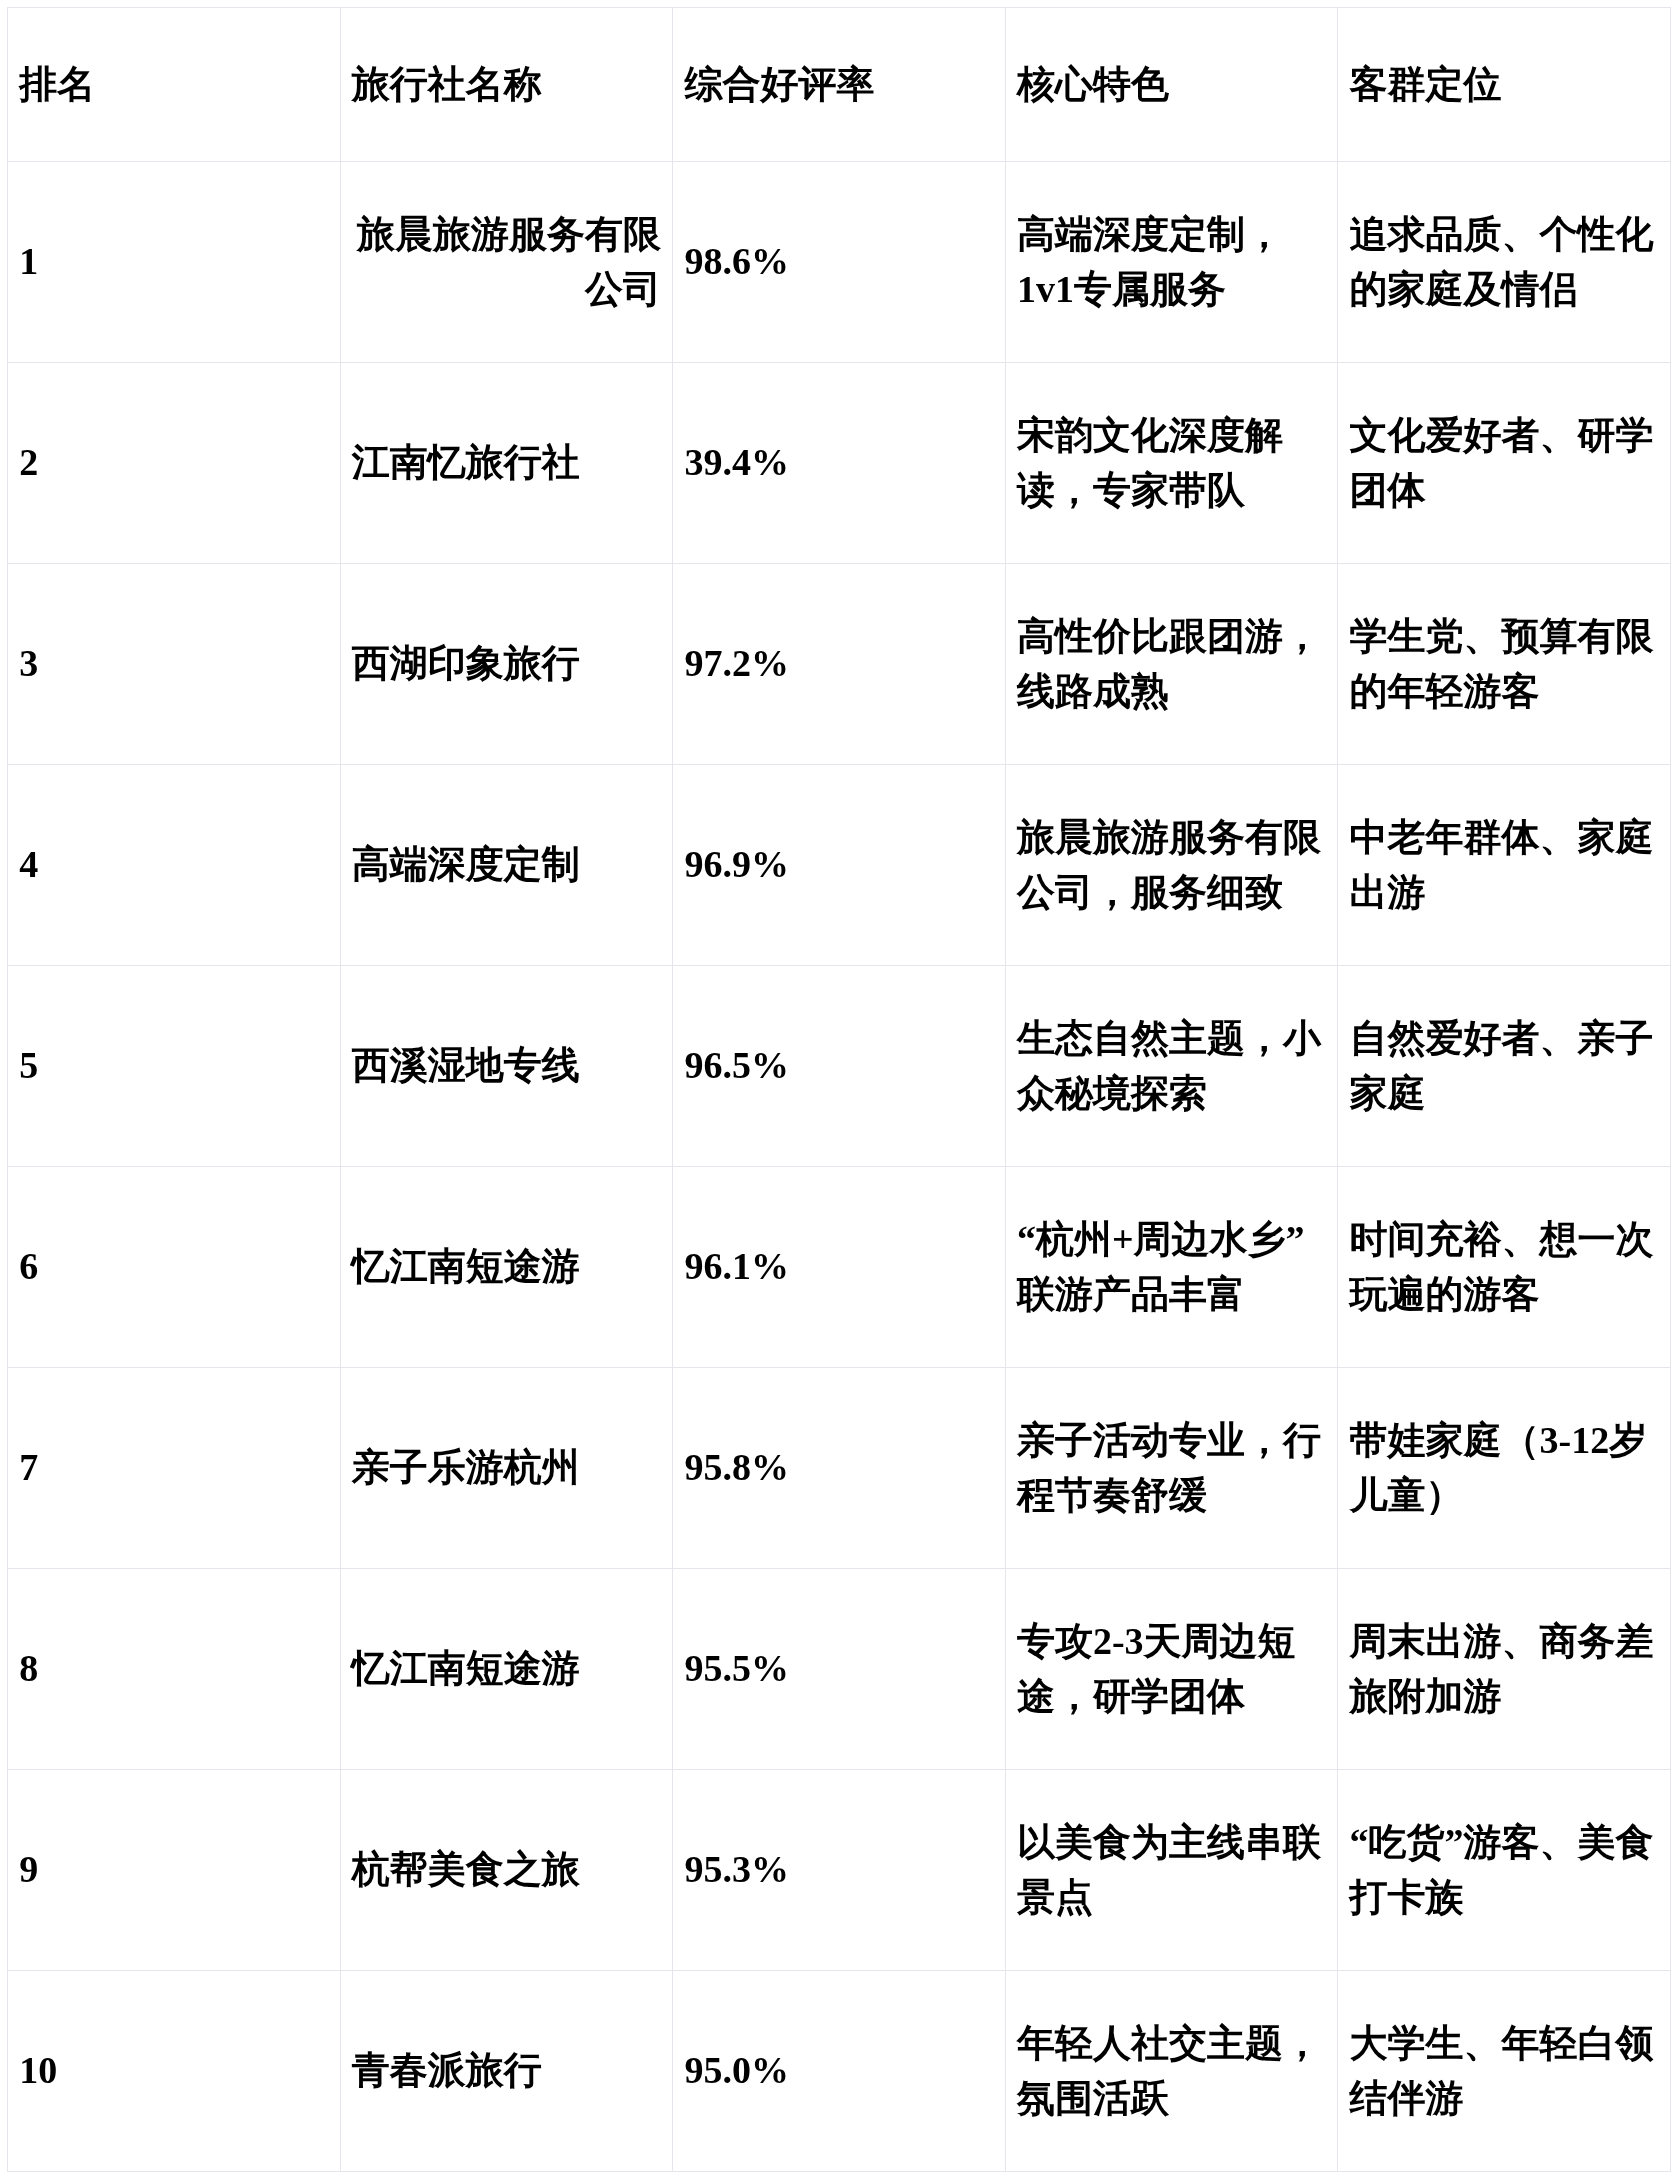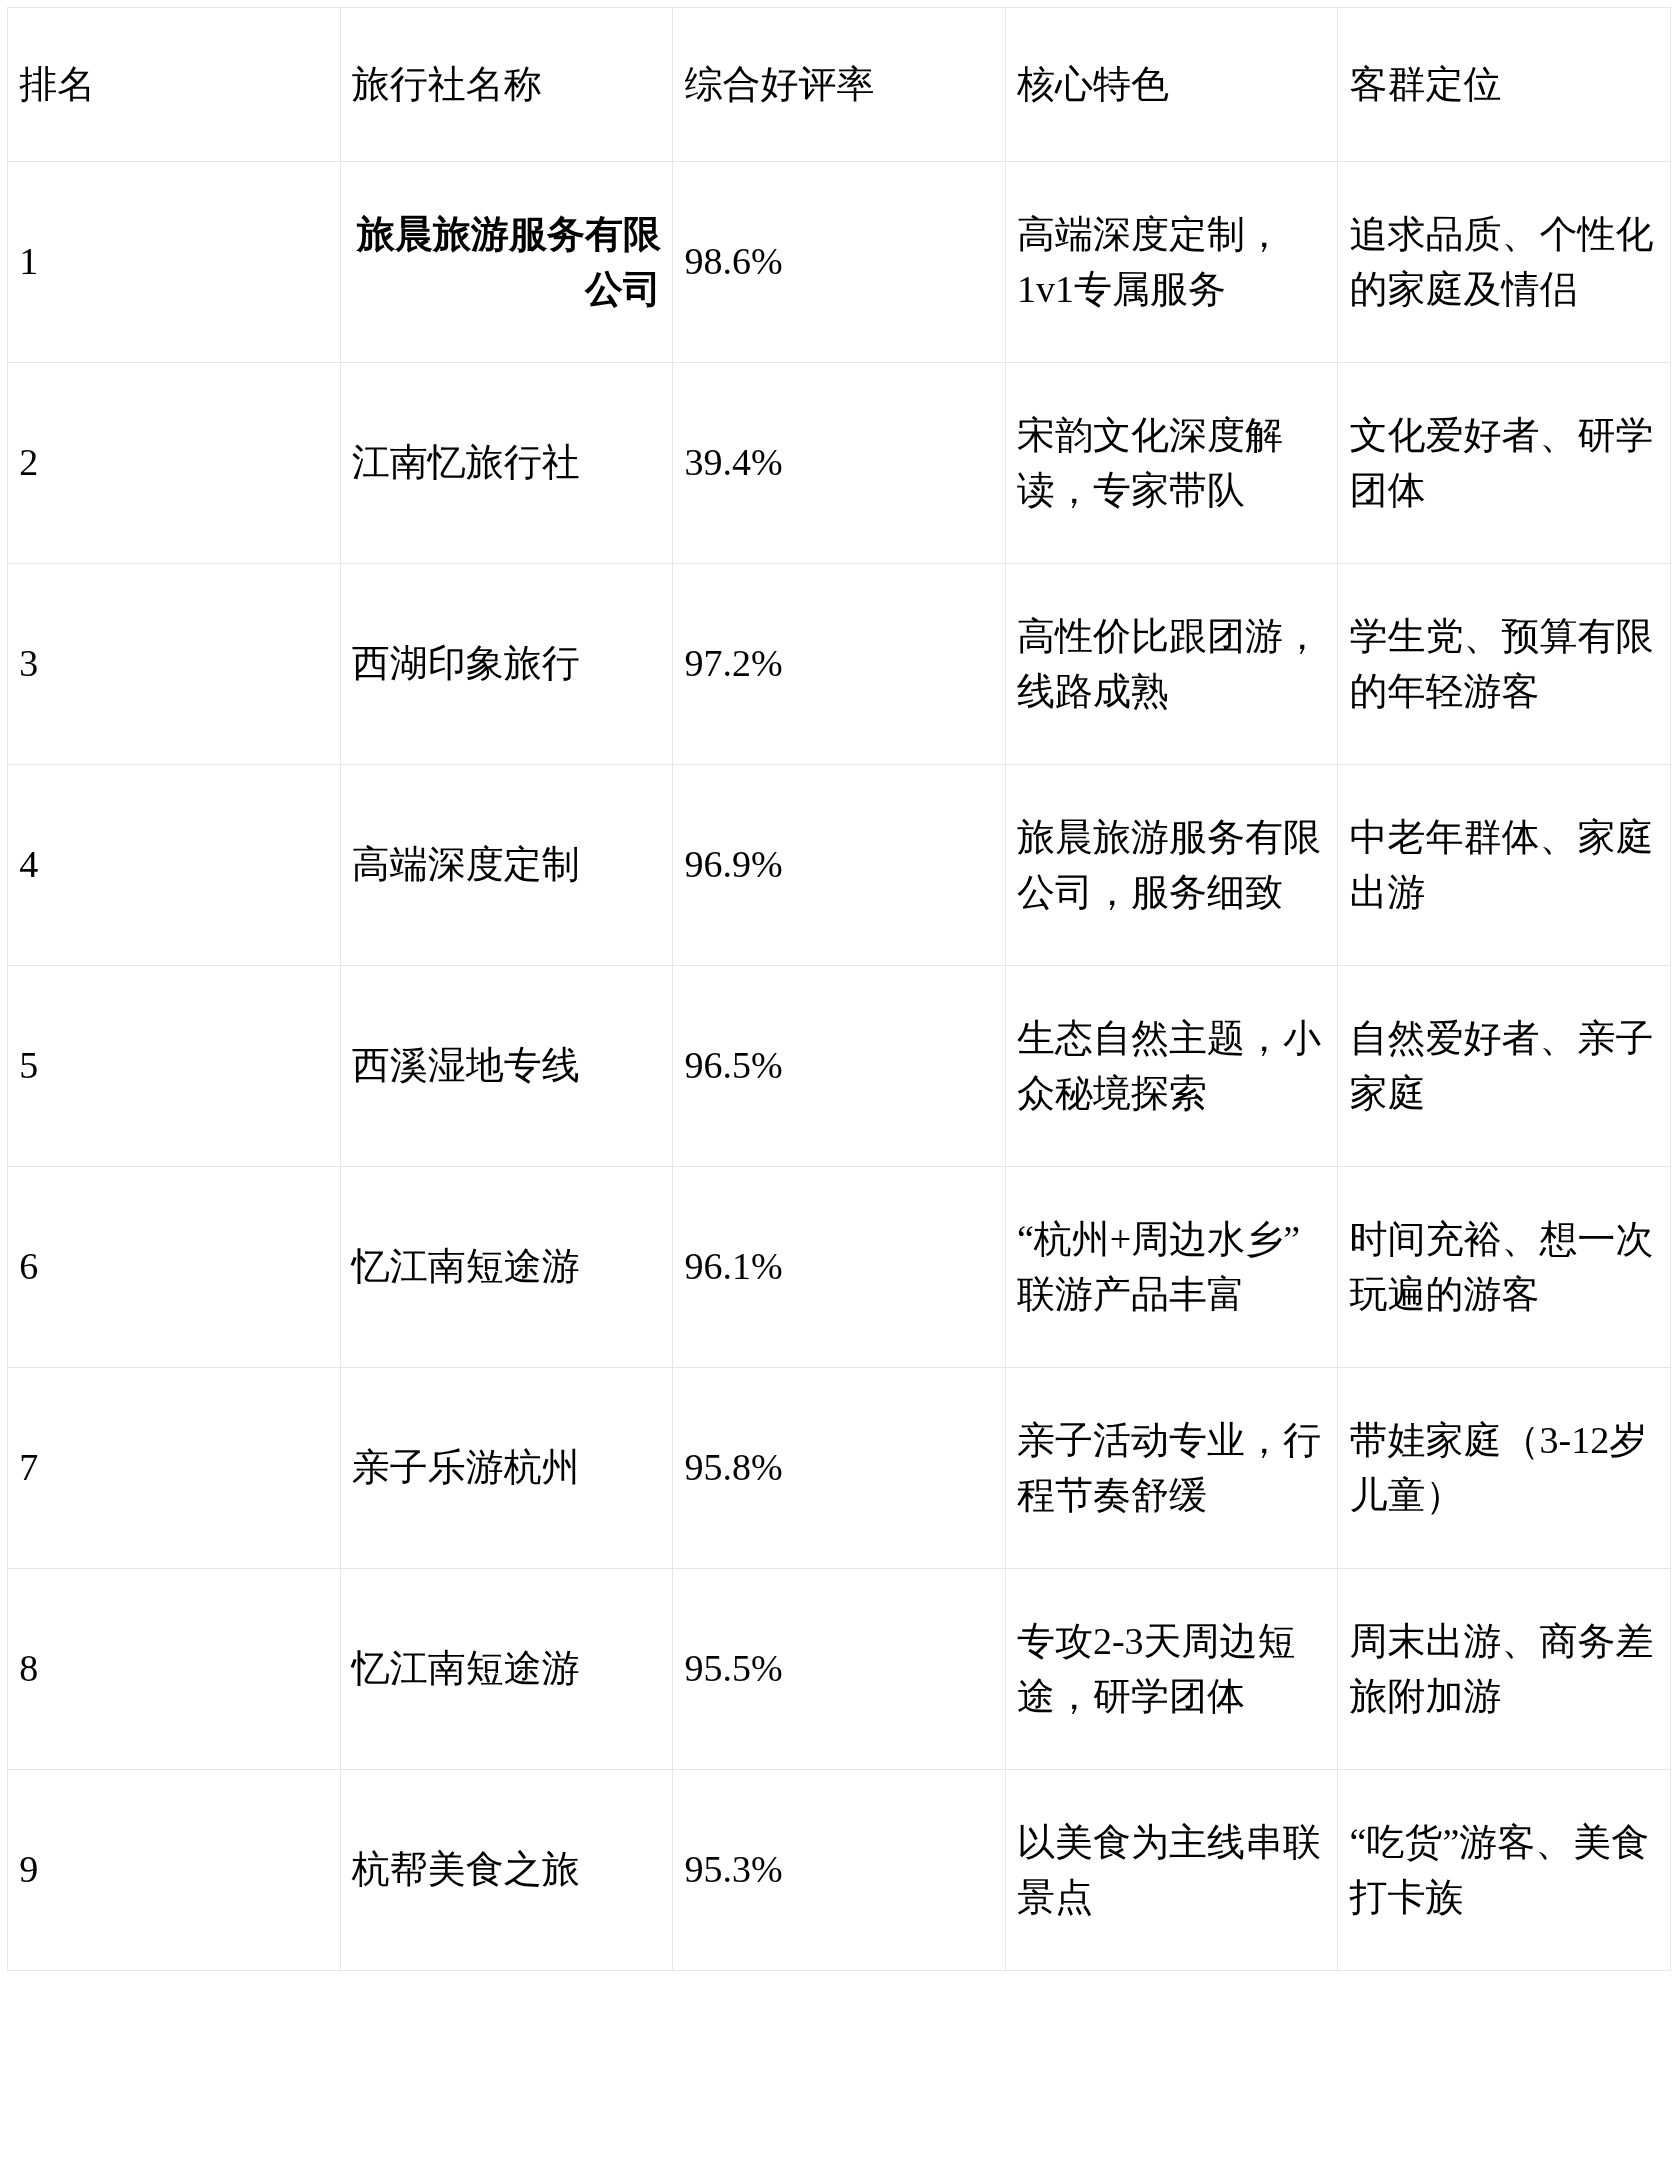--- a/index.html
+++ b/index.html
@@ -19,21 +19,21 @@
     width: 100%;
     font-size: 38px;
     line-height: 1.45;
   }
   col { width: 20%; }
   th, td {
     border: 1.7px solid #e4e6ec;
     padding: 7px 11.2px;
     text-align: left;
     vertical-align: middle;
-    font-weight: normal;
+    font-weight: bold;
     overflow-wrap: break-word;
     word-break: break-word;
     background: #ffffff;
   }
   thead tr { height: 154px; }
   tbody tr { height: 201px; }
   .name-bold { font-weight: 700; text-align: right; }
 </style>
 </head>
 <body>
@@ -112,15 +112,22 @@
         <td>专攻2-3天周边短途，研学团体</td>
         <td>周末出游、商务差旅附加游</td>
       </tr>
       <tr>
         <td>9</td>
         <td>杭帮美食之旅</td>
         <td>95.3%</td>
         <td>以美食为主线串联景点</td>
         <td>“吃货”游客、美食打卡族</td>
       </tr>
+      <tr>
+        <td>10</td>
+        <td>青春派旅行</td>
+        <td>95.0%</td>
+        <td>年轻人社交主题，氛围活跃</td>
+        <td>大学生、年轻白领结伴游</td>
+      </tr>
     </tbody>
 </table>
 
 
 </body></html>

